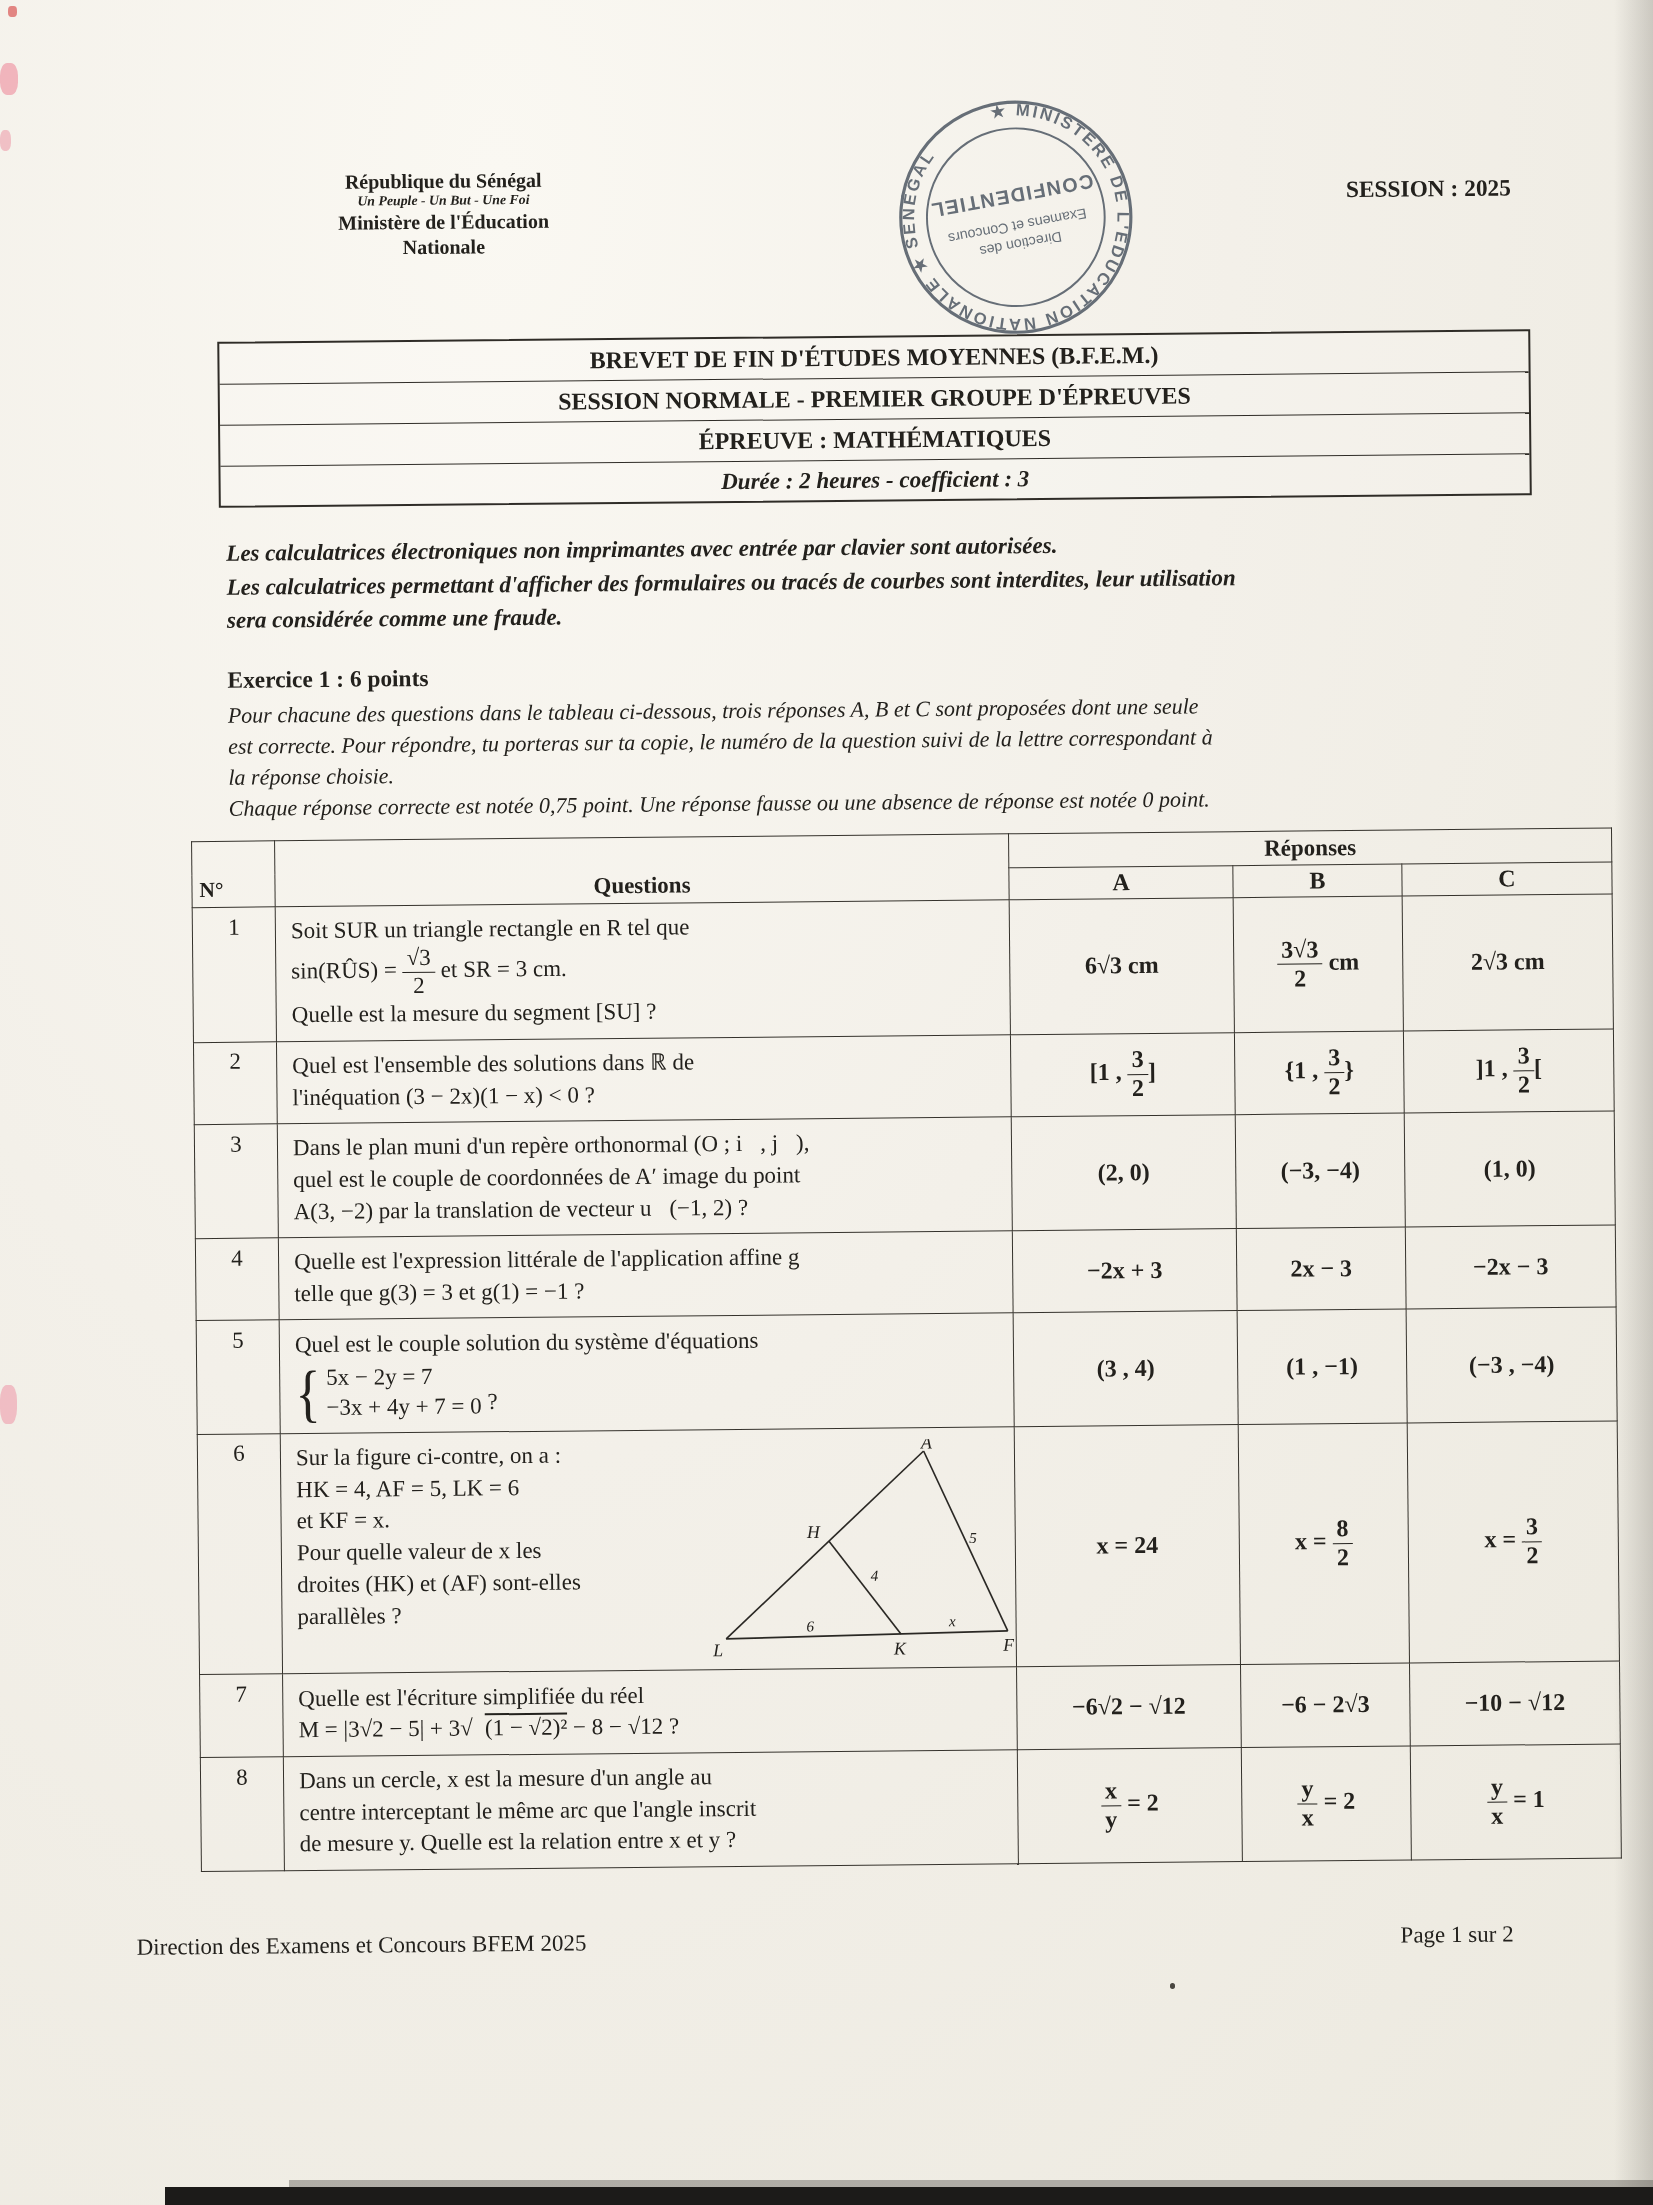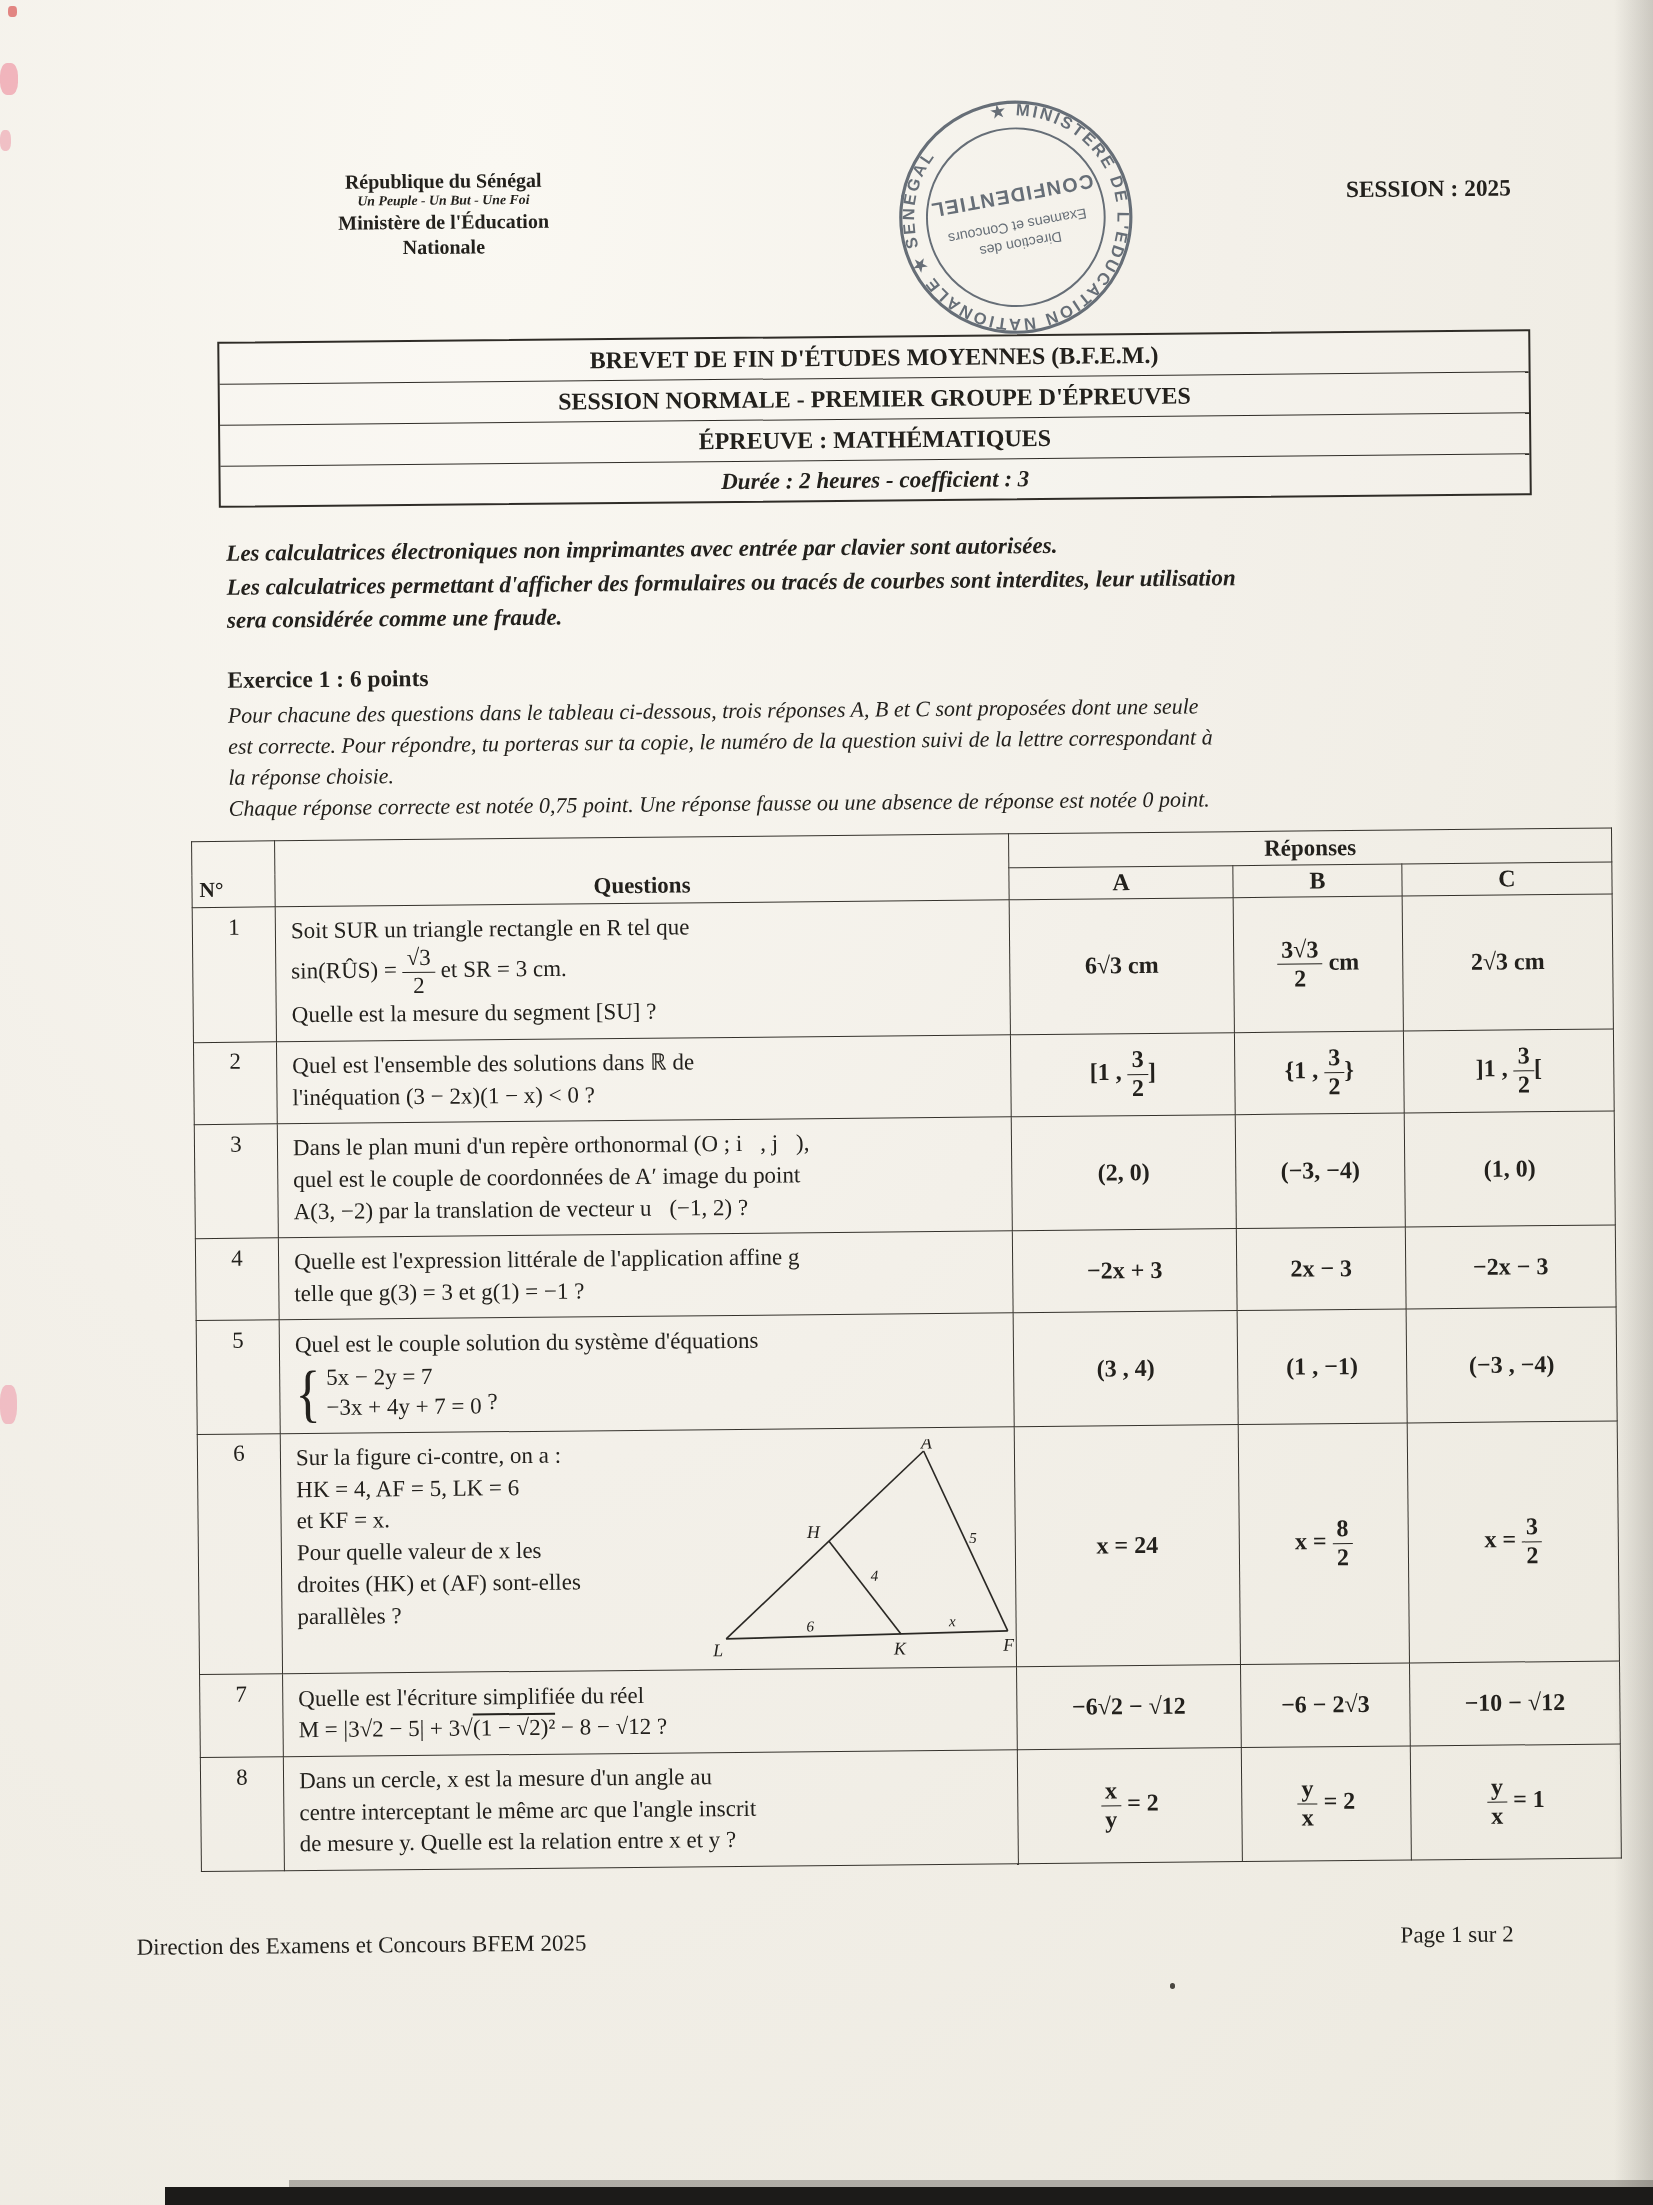--- a/index.html
+++ b/index.html
@@ -50,21 +50,21 @@
   td.c-q{vertical-align:top;padding:8.3px 5.5px 9.6px 15px;line-height:1.38;}
   td.c-ans{text-align:center;vertical-align:middle;font-weight:bold;font-size:24px;padding:5.5px 2.8px;}
 
   
   .mfrac{display:inline-flex;flex-direction:column;align-items:center;vertical-align:middle;line-height:1.05;}
   .mnum{border-bottom:1.7px solid currentColor;padding:0 4.1px 1.4px;}
   .mden{padding-top:1.4px;}
   .msys{display:inline-flex;align-items:center;margin-top:2.8px;}
   .mbrace{font-size:2.3em;font-weight:400;line-height:.95;margin-right:5.5px;transform:scaleY(1.2);}
   .mlines{line-height:1.3;}
-  .mol{text-decoration:overline;}
+  .mol{text-decoration:overline;margin-left:12px;}
 
   .q6flex{display:flex;gap:2.8px;align-items:flex-start;}
   .q6text{flex:0 0 407px;}
   .fig{flex:0 0 auto;margin-top:2.8px;}
   .fig text{font-family:"Liberation Serif",serif;font-style:italic;fill:#23211d;}
 
   .footer-row{display:flex;justify-content:space-between;width:1458px;margin-left:-103px;margin-top:62px;font-size:23px;}
   .footer-right{margin-right:81px;}
 </style>
 </head>

